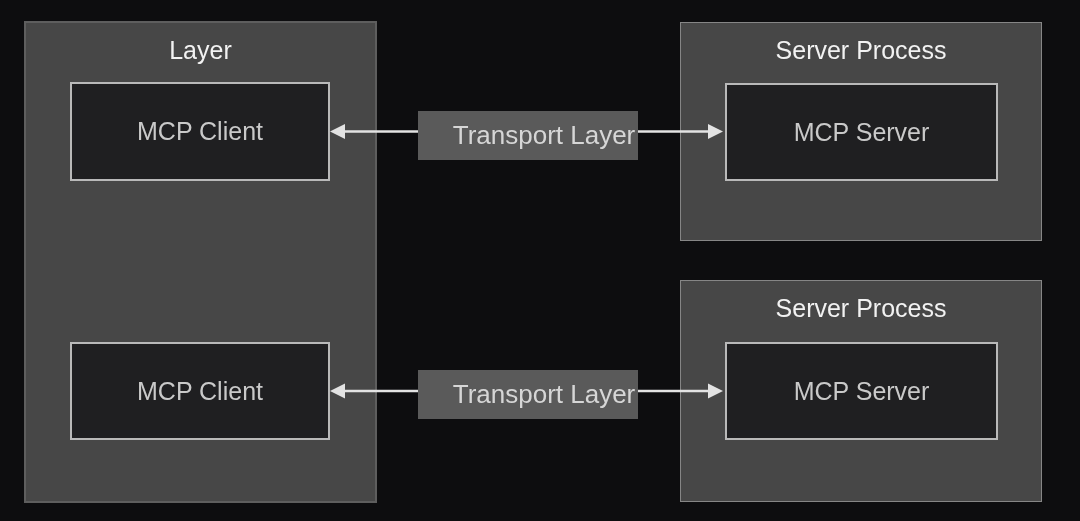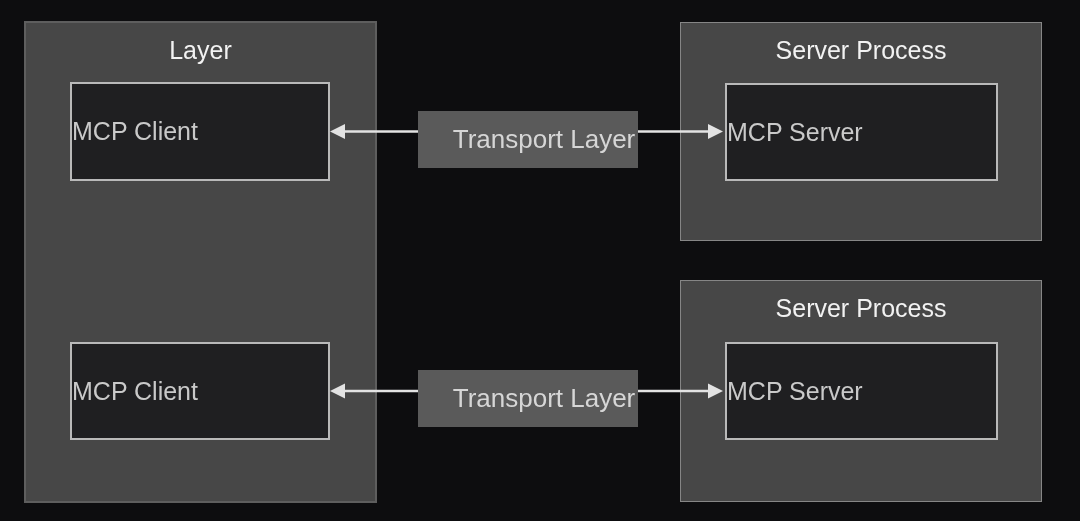--- a/index.html
+++ b/index.html
@@ -46,38 +46,39 @@
     font-size: 25px;
     line-height: 1.2;
     font-weight: 400;
   }
   .inner-box {
     position: absolute;
     background: var(--inner-fill);
     border: 2px solid var(--inner-border);
     display: flex;
     align-items: center;
+    justify-content: center;
     color: var(--inner-text);
     font-size: 25px;
     z-index: 2;
   }
   .client-1 { left: 70px;  top: 82px;  width: 260px; height: 99px; }
   .client-2 { left: 70px;  top: 342px; width: 260px; height: 98px; }
   .mcpserver-1 { left: 725px; top: 83px;  width: 273px; height: 98px; }
   .mcpserver-2 { left: 725px; top: 342px; width: 273px; height: 98px; }
   .arrow-layer {
     position: absolute;
     left: 0; top: 0;
     width: 1080px; height: 521px;
     z-index: 3;
     pointer-events: none;
   }
   .transport-label {
     position: absolute;
-    width: 220px; height: 57px;
+    width: 220px; height: 49px;
     background: var(--label-bg);
     color: var(--label-text);
     font-size: 26px;
     display: flex;
     align-items: center;
     justify-content: center;
     z-index: 4;
     white-space: nowrap;
     padding-left: 32px;
   }

